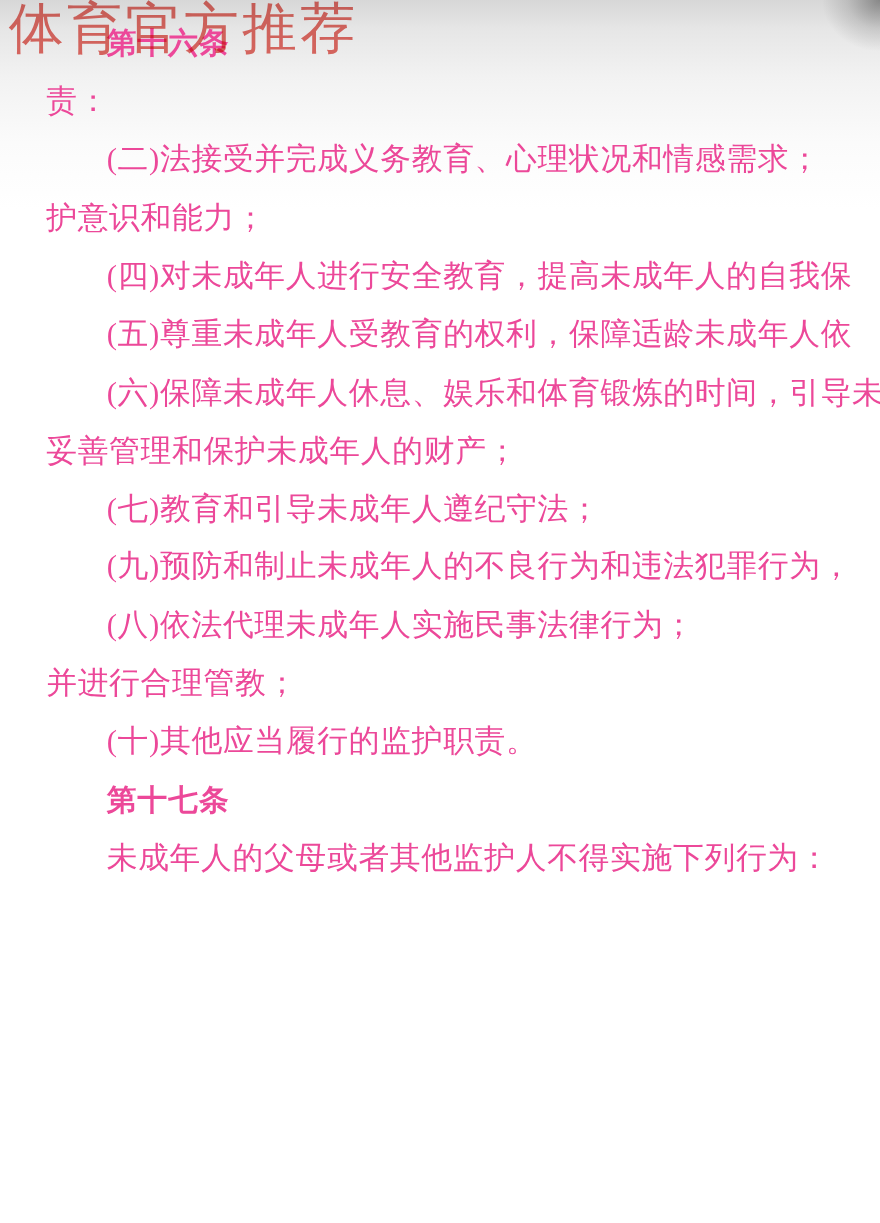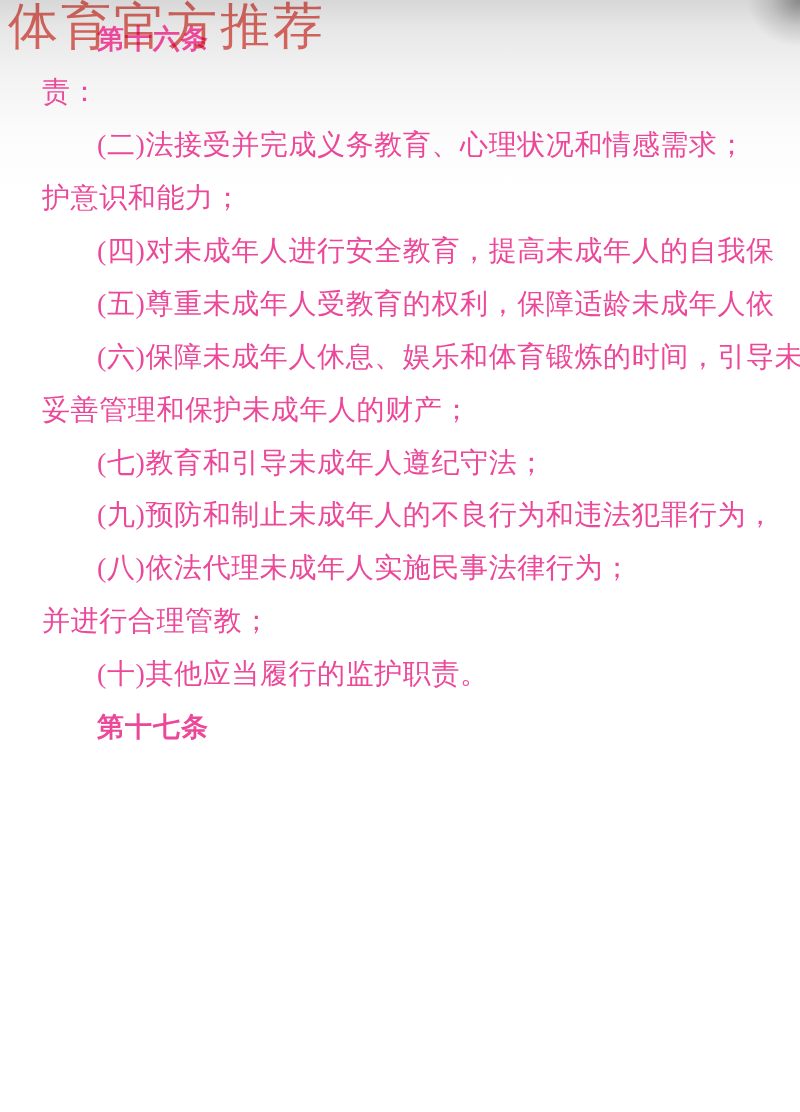--- a/index.html
+++ b/index.html
@@ -66,16 +66,17 @@
   <div class="line indent">(四)对未成年人进行安全教育，提高未成年人的自我保</div>
   <div class="line indent">(五)尊重未成年人受教育的权利，保障适龄未成年人依</div>
   <div class="line indent">(六)保障未成年人休息、娱乐和体育锻炼的时间，引导未</div>
   <div class="line">妥善管理和保护未成年人的财产；</div>
   <div class="line indent">(七)教育和引导未成年人遵纪守法；</div>
   <div class="line indent">(九)预防和制止未成年人的不良行为和违法犯罪行为，</div>
   <div class="line indent">(八)依法代理未成年人实施民事法律行为；</div>
   <div class="line">并进行合理管教；</div>
   <div class="line indent">(十)其他应当履行的监护职责。</div>
   <div class="line heading">第十七条</div>
+  <div class="line indent">未成年人的父母或者其他监护人不得实施下列行为：</div>
 </div>
 
 <div class="watermark">体育官方推荐</div>
 <div class="corner-shade"></div>
 
 </body></html>

